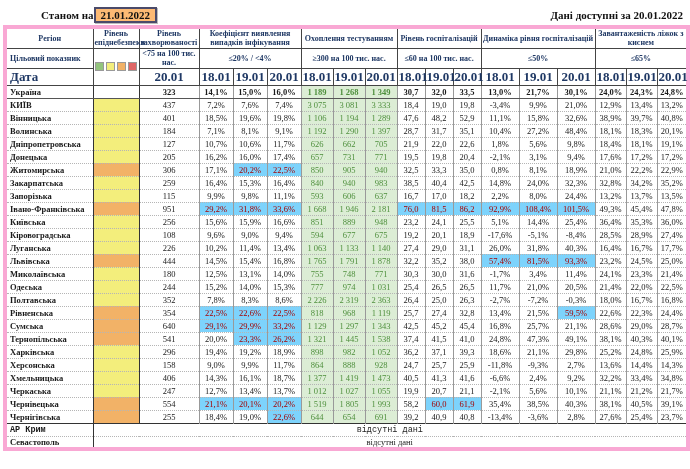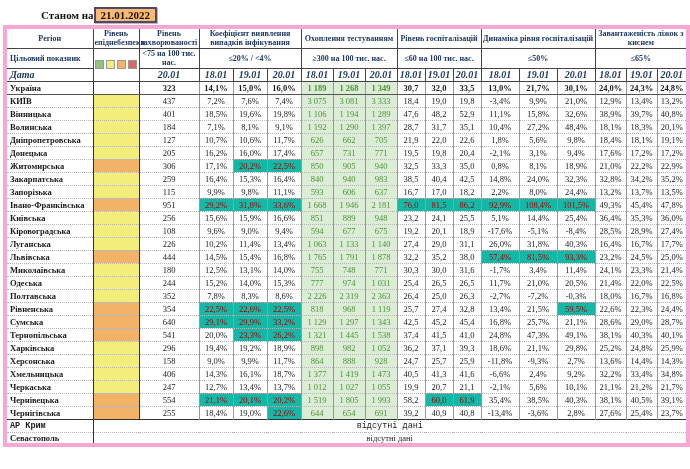--- a/index.html
+++ b/index.html
@@ -12,50 +12,51 @@
   .subbar { display:flex; justify-content:space-between; align-items:center; margin:3px 2px 2px 2px; }
   .asof { display:flex; align-items:center; padding-left:36px; font-weight:bold; font-size:11px; color:#111; }
   .asof-date { border:2px solid #4a4a6a; padding:0 5px; font-weight:bold; font-size:11px; background:#fdba74; box-shadow:1px 1px 0 #bbb; }
   .avail { font-weight:bold; font-size:11px; color:#111; padding-right:2px; }
 
   table { border-collapse:collapse; table-layout:fixed; width:684px; border:4px solid #f9a8d4;padding-left:48px; }
   th { color:#1F3864; font-weight:bold; text-align:center; vertical-align:middle;
        border:1px solid #444; padding:0 1px; background:#fff; }
   .h1 th { font-size:8px; line-height:9px; height:21px; }
   .h2 th { font-size:8px; line-height:9px; height:20px; }
-  .h3 th { font-size:10px; height:13px;font-style:italic; }
+  .h3 th { font-size:13px; height:13px; }
   .hleft { text-align:left; padding-left:3px !important; font-size:8.5px; }
 
   td { font-size:8.5px; height:13px; text-align:center; vertical-align:middle;
        padding:0 2px; white-space:nowrap; border-right:1px solid #999;
        border-bottom:1px dotted #b5b5b5; }
   td.c-region { text-align:left; font-weight:bold; padding-left:3px; border-right:1px solid #333; }
   td.gl { border-left:1px solid #333; }
   td.c-level { border-right:1px solid #333; }
   .lv-yellow { background:#F3EE7C; }
   .lv-orange { background:#F2B267; }
   td.green { background:#DCEDD5; color:#4E8F3C; }
-  td.red { background:#14b8a6; color:#A40000; }
+  td.red { background:#7dd3fc; color:#A40000; }
   tr.bold-row td { font-weight:bold; border-bottom:1px solid #555; }
   tr.sep-top td { border-top:1px solid #333;font-family:Liberation Mono, monospace; }
   td.c-nodata { text-align:center; border-right:none; font-size:8.5px; color:#222; }
 
   .legend { display:flex; gap:2px; justify-content:center; align-items:center; }
   .legend span { width:9px; height:9px; display:inline-block; border:0.5px solid #999; }
 </style>
 </head>
 <body>
 
 <div class="page">
 
   <div class="subbar">
     <div class="asof">
       <span>Станом на</span>
       <span class="asof-date">21.01.2022</span>
     </div>
+    <div class="avail">Дані доступні за 20.01.2022</div>
   </div>
 
   <table>
     <colgroup>
       <col style="width:88px">
         <col style="width:46px">
         <col style="width:60px">
       <col style="width:34px">
         <col style="width:34px">
         <col style="width:34px">

